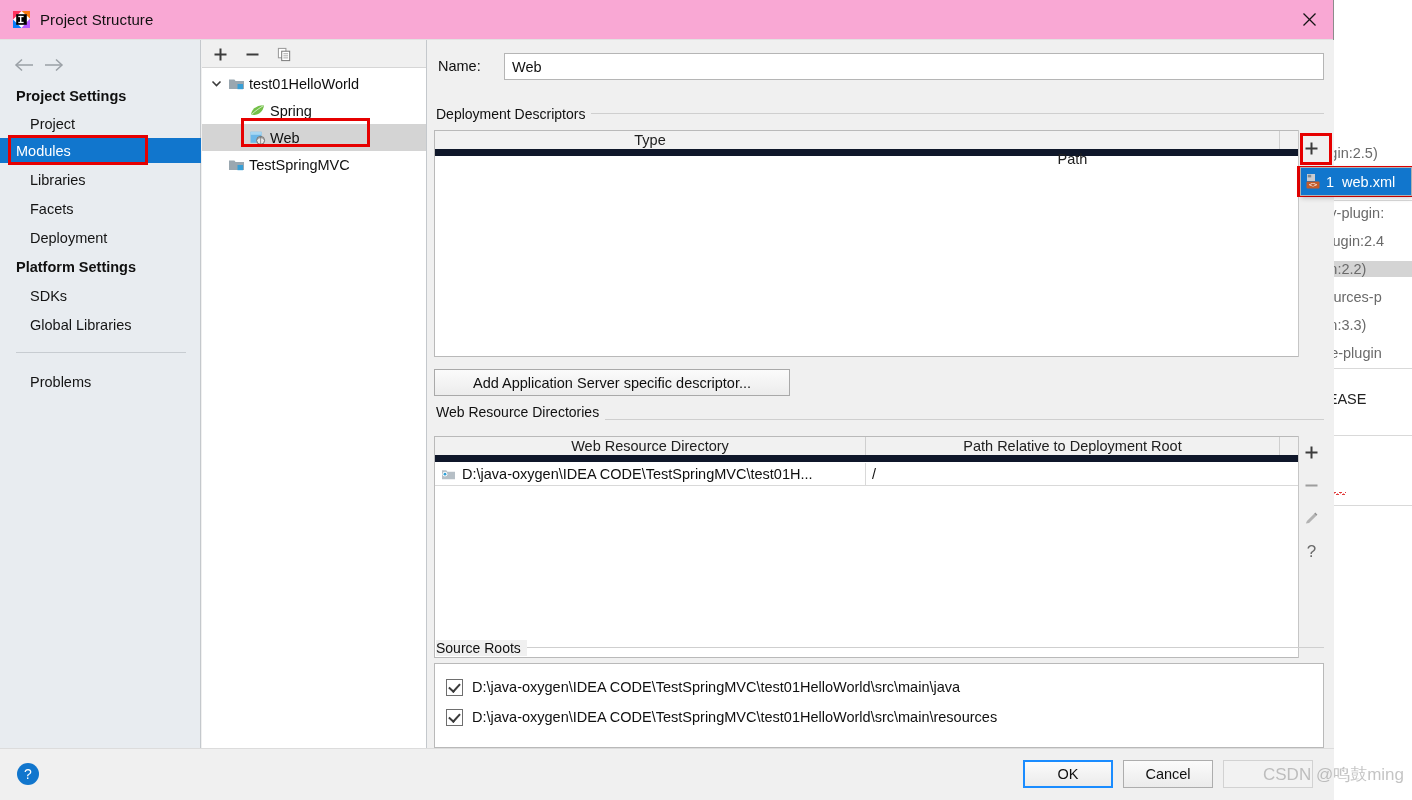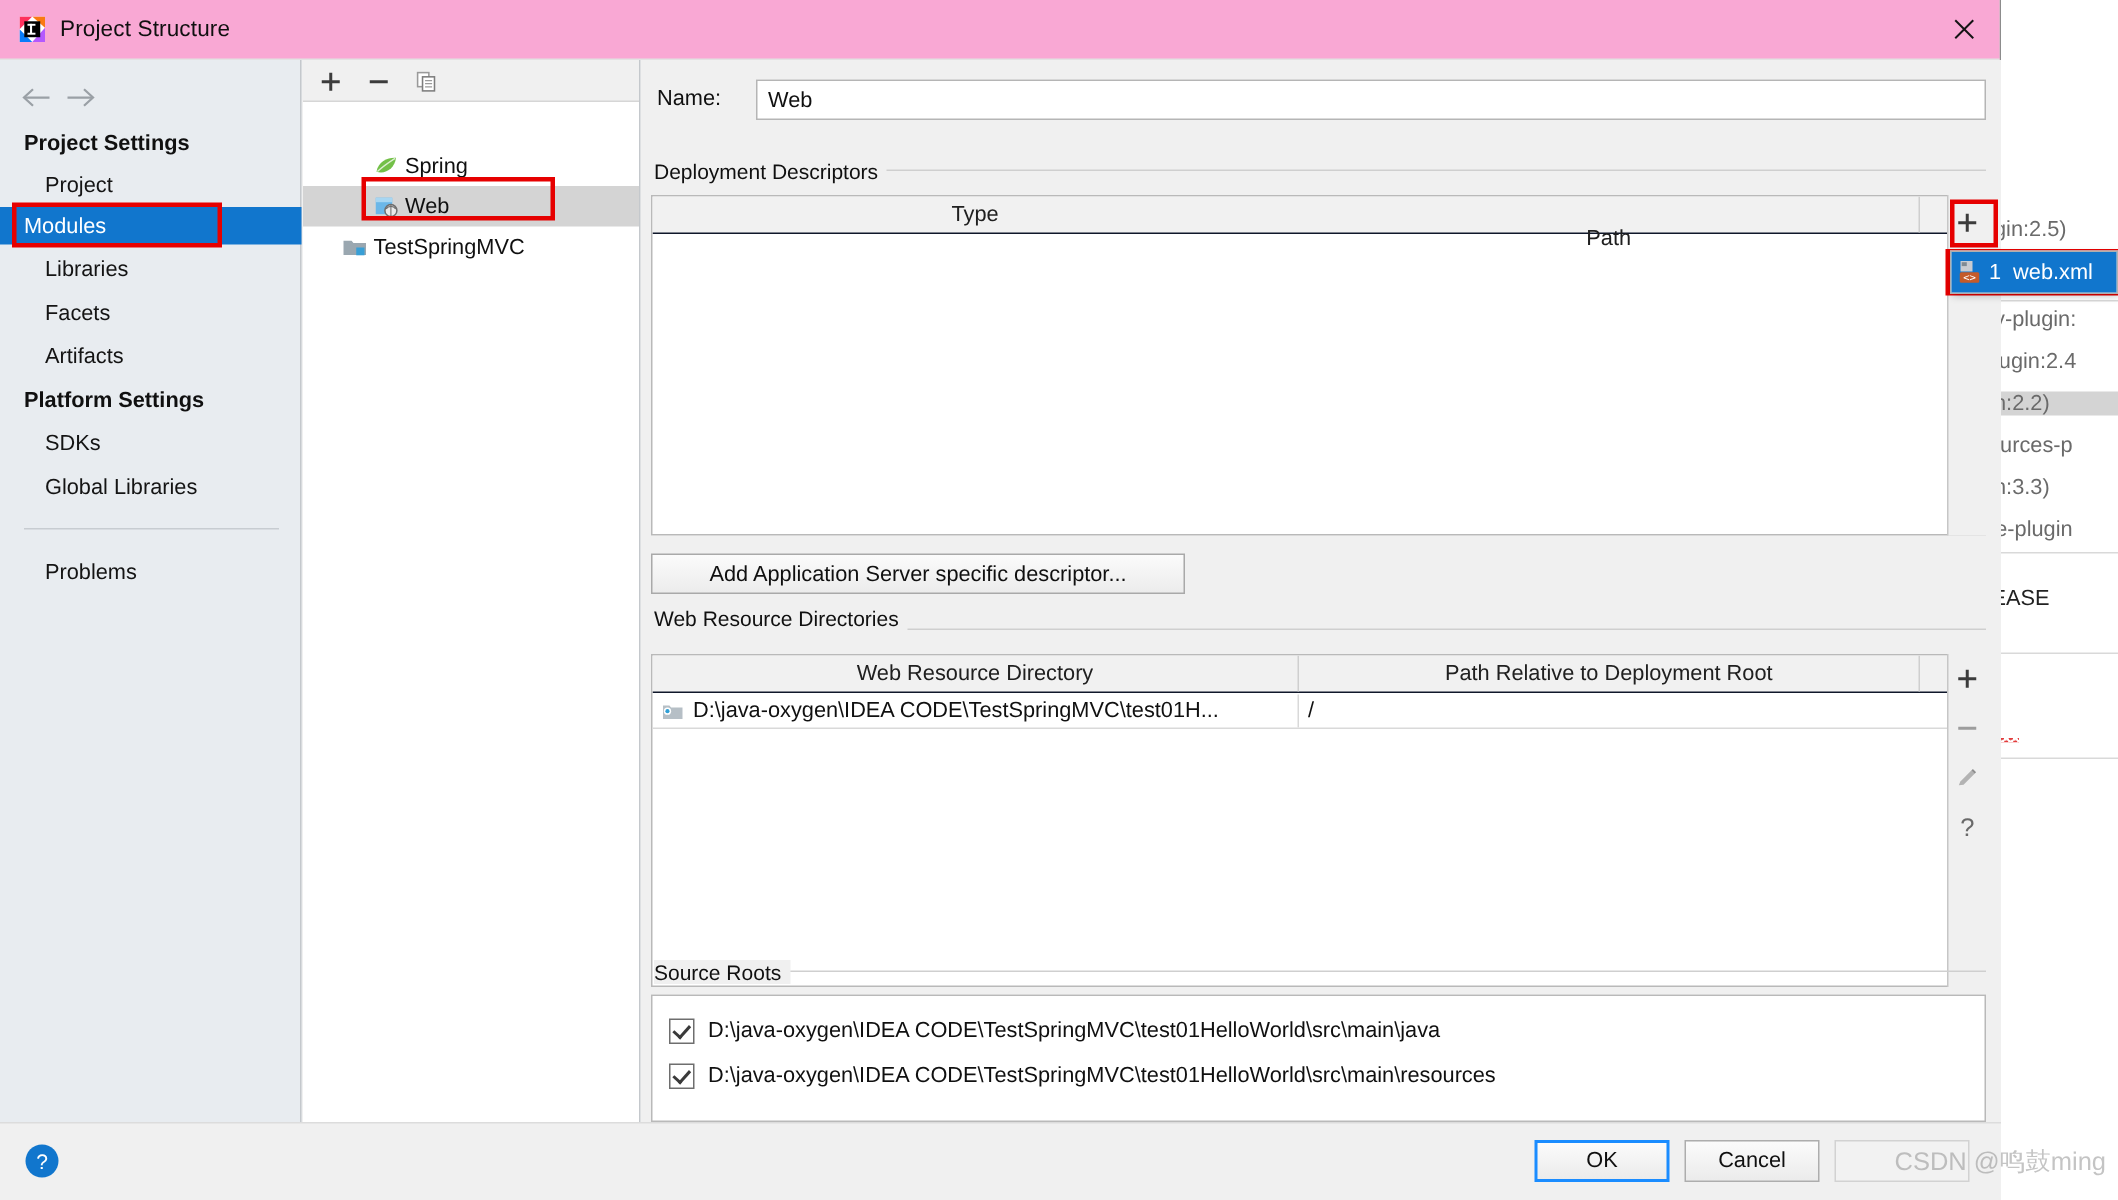--- a/index.html
+++ b/index.html
@@ -265,21 +265,21 @@
     border: 1px solid #b9b9b9;
     box-sizing: border-box;
     overflow: hidden;
   }
   .thead {
     position: absolute;
     left: 0; top: 0;
     width: 100%;
     height: 25px;
     background: #f1f1f1;
-    border-bottom: 1px solid #0f172a;
+    border-bottom: 7px solid #0f172a;
     box-sizing: border-box;
     display: flex;
     text-align: center;
   }
   .th {
     display: flex;
     align-items: center;
     justify-content: center;
     font-size: 14.5px;
     color: #202020;
@@ -544,21 +544,21 @@
       <div class="side-item selected" style="top:98px;">
         <span>Modules</span>
       </div>
       <div class="side-item" style="top:127px;">
         <span>Libraries</span>
       </div>
       <div class="side-item" style="top:156px;">
         <span>Facets</span>
       </div>
       <div class="side-item" style="top:185px;">
-        <span>Artifacts</span>
+        <span>Deployment</span>
       </div>
 
       <div class="side-head" style="top:219px;">Platform Settings</div>
       <div class="side-item" style="top:243px;">
         <span>SDKs</span>
       </div>
       <div class="side-item" style="top:272px;">
         <span>Global Libraries</span>
       </div>
 
@@ -586,20 +586,34 @@
           <svg width="15" height="15" viewBox="0 0 16 16">
             <rect x="1.5" y="1.5" width="8" height="10" fill="#ffffff" stroke="#9a9a9a" stroke-width="1.1"></rect>
             <rect x="5" y="4.5" width="8.5" height="10" fill="#ffffff" stroke="#7d7d7d" stroke-width="1.1"></rect>
             <line x1="6.8" y1="7.2" x2="11.8" y2="7.2" stroke="#9a9a9a" stroke-width="0.9"></line>
             <line x1="6.8" y1="9.4" x2="11.8" y2="9.4" stroke="#9a9a9a" stroke-width="0.9"></line>
             <line x1="6.8" y1="11.6" x2="11.8" y2="11.6" stroke="#9a9a9a" stroke-width="0.9"></line>
           </svg>
         </div>
       </div>
 
+      <div class="tree-row" style="top:30px; padding-left:4px;">
+        <span class="tree-twisty">
+          <svg width="11" height="11" viewBox="0 0 11 11">
+            <polyline points="1.5,3.5 5.5,7.5 9.5,3.5" fill="none" stroke="#3c3c3c" stroke-width="1.6"></polyline>
+          </svg>
+        </span>
+        <span class="tree-ico">
+          <svg width="17" height="15" viewBox="0 0 17 15">
+            <path d="M1 3.5 L6.4 3.5 L7.6 5 L16 5 L16 13 L1 13 Z" fill="#9aa7b0"></path>
+            <rect x="9.5" y="8" width="5.5" height="5.2" fill="#389fd6"></rect>
+          </svg>
+        </span>
+        <span class="tree-label">test01HelloWorld</span>
+      </div>
 
       <div class="tree-row" style="top:57px; padding-left:45px;">
         <span class="tree-ico">
           <svg width="17" height="15" viewBox="0 0 17 15">
             <path d="M2 11.5 C3 4.5 10 1.8 15 2.2 C14.2 9.2 8 13.5 2 11.5 Z" fill="#73c048"></path>
             <path d="M2.6 11.4 C6 8.2 10 5.4 14.4 2.6" fill="none" stroke="#ffffff" stroke-width="0.9" opacity="0.75"></path>
           </svg>
         </span>
         <span class="tree-label">Spring</span>
       </div>

